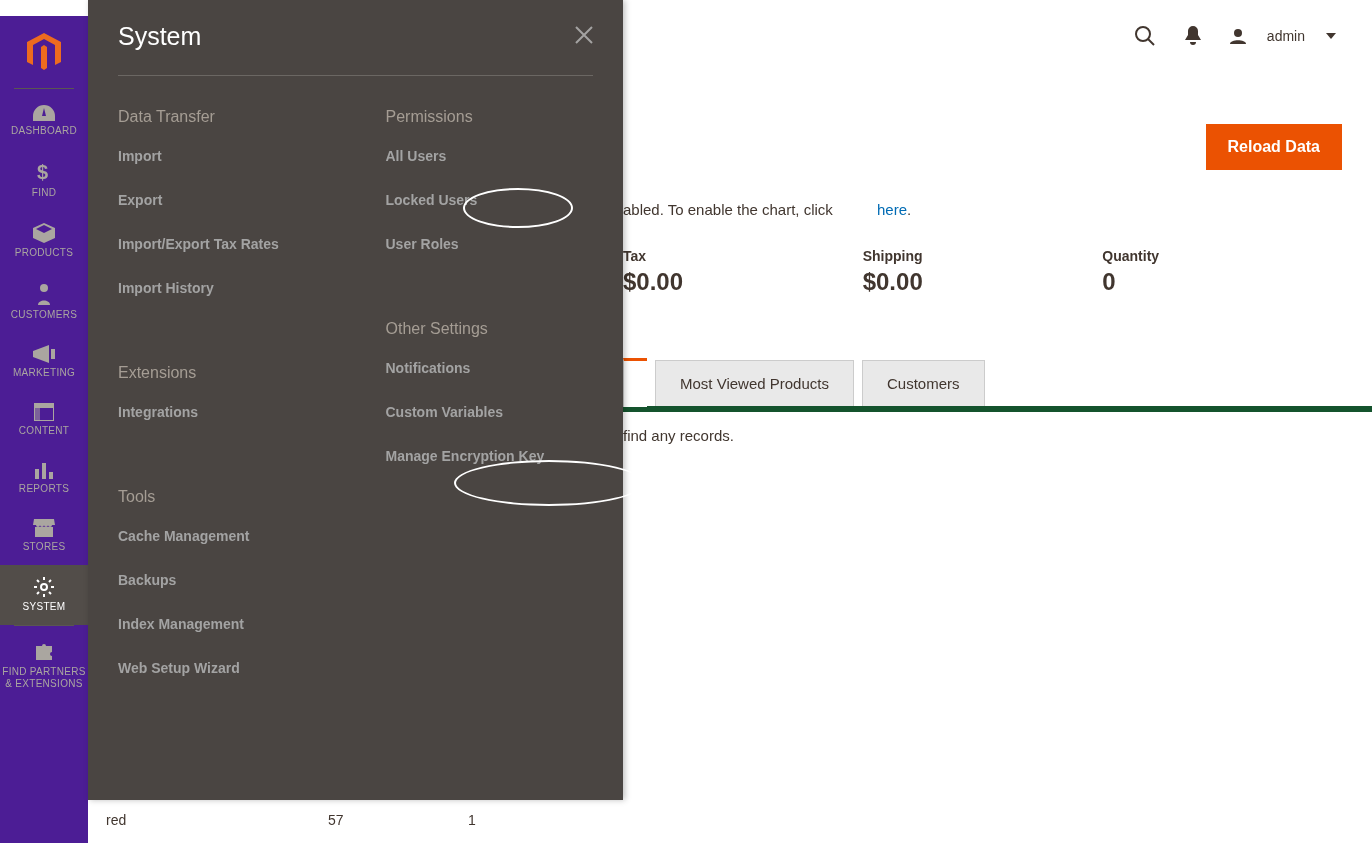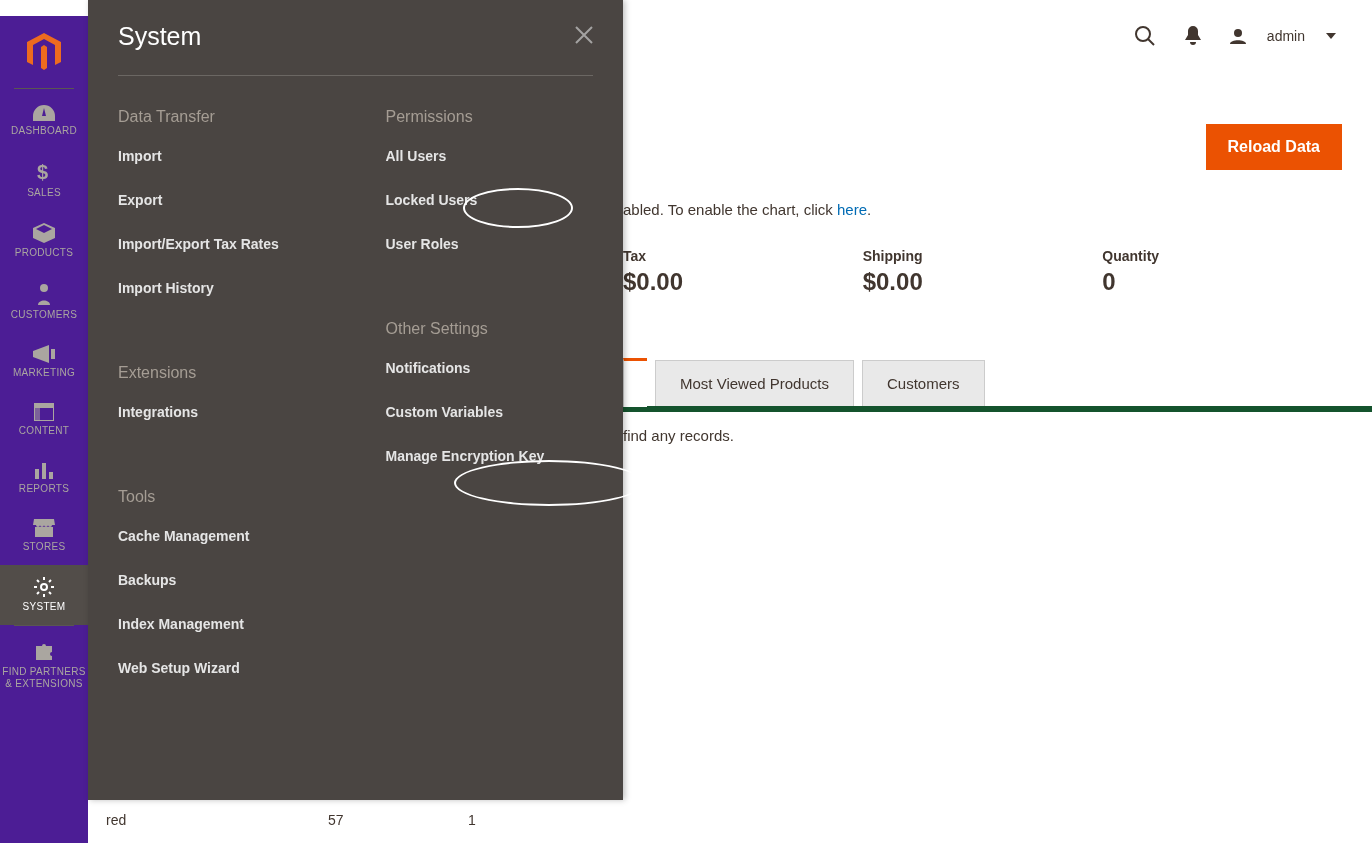--- a/index.html
+++ b/index.html
@@ -62,21 +62,21 @@
     justify-content: space-between;
     align-items: center;
   }
   .flyout-title { font-size: 25px; font-weight: 400; color: #fff; }
   .flyout-close { cursor: pointer; opacity: 0.8; }
   .flyout-sep { height: 1px; background: #6b6763; margin: 0 30px 18px 30px;}
   .flyout-cols { display:flex; }
   .flyout-col { flex: 1; padding: 0 30px; }
   .group-title { font-size: 16px; color: #a59d94; font-weight: 400; margin: 14px 0 22px 0;}
   .group-item {
-    font-size: 14px; color: #e5e5e5; font-weight: 600;
+    font-size: 14px; color: #a3a3a3; font-weight: 600;
     padding: 0 0 28px 0; cursor: pointer; position:relative;
   }
   .circle-anno {
     position: absolute;
     border: 2.2px solid #fff;
     border-radius: 50%;
     pointer-events: none;
     z-index: 15;
   }
   .circle1 { left: 375px; top: 188px; width: 110px; height: 40px; }
@@ -112,21 +112,21 @@
     cursor:pointer;
     margin-top:20px;
   }
 
   .chart-notice {
     position:absolute;
     left:623px; top:201px;
     font-size:15px; color:#41362f;
     z-index:2;
   }
-  .chart-notice a { color:#006bb4; text-decoration:none;}
+  .chart-notice a { color:#006bb4; text-decoration:none;margin-left:40px;}
 
   .stats-row {
     position:absolute;
     left: 623px;
     top: 248px;
     right: 30px;
     display:flex;
     z-index:2;
   }
   .stat-block { flex:1;}
@@ -198,21 +198,21 @@
         </svg>
     </span>
     <span class="nav-label">DASHBOARD</span>
   </div>
   <div class="nav-item">
     <span class="nav-icon">
       <svg width="14" height="22" viewBox="0 0 14 22">
           <text x="0" y="18" font-size="20" font-weight="bold" fill="#aaa6a0">$</text>
         </svg>
     </span>
-    <span class="nav-label">SALES</span>
+    <span class="nav-label">FIND</span>
   </div>
   <div class="nav-item">
     <span class="nav-icon">
       <svg width="22" height="20" viewBox="0 0 22 20">
           <path d="M11 0l11 5v10l-11 5L0 15V5z M11 2L3 6l8 4 8-4z" fill="#aaa6a0"></path>
         </svg>
     </span>
     <span class="nav-label">PRODUCTS</span>
   </div>
   <div class="nav-item">

